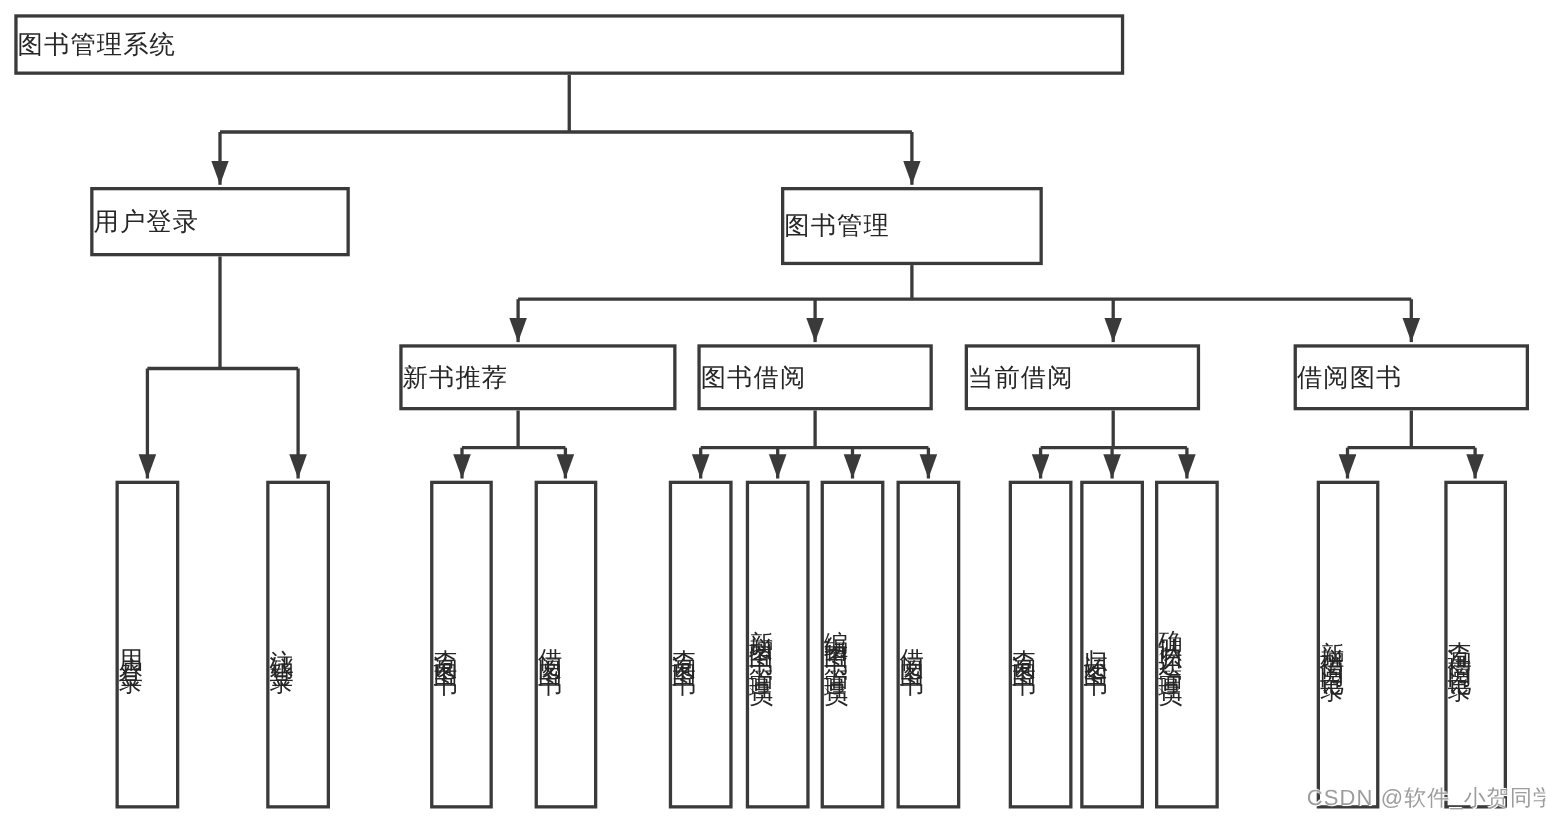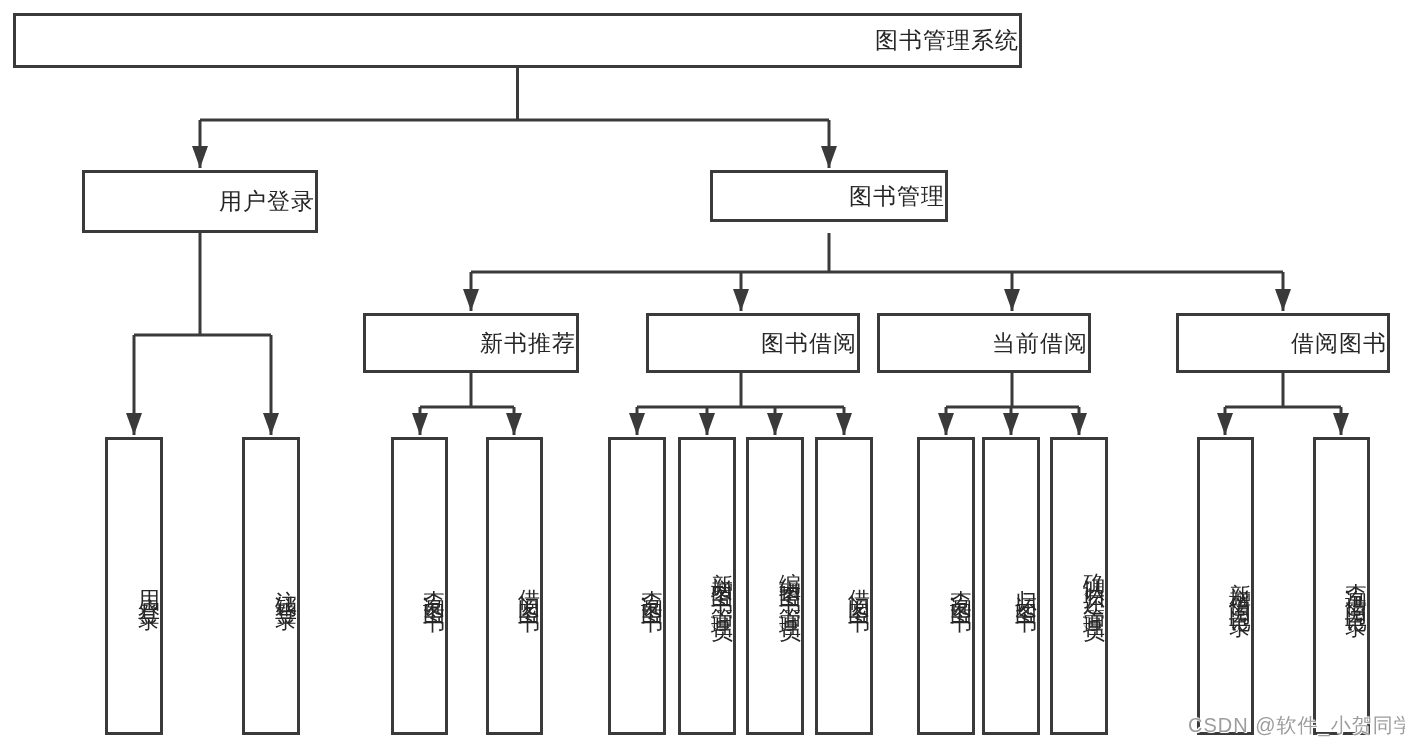--- a/index.html
+++ b/index.html
@@ -21,44 +21,44 @@
     top: 0;
     pointer-events: none;
   }
   .node {
     position: absolute;
     box-sizing: border-box;
     border: 3px solid #3a3a3a;
     background: #ffffff;
     display: flex;
     align-items: center;
-    justify-content: flex-end;
+    justify-content: flex-start;
     color: #262626;
   }
   .h-node span {
     font-size: 23px;
     letter-spacing: 1px;
     white-space: nowrap;
   }
   .v-node span {
     writing-mode: vertical-rl;
     text-orientation: mixed;
     font-size: 22px;
     letter-spacing: 7px;
     line-height: 1;
     white-space: nowrap;
   }
   
   #n-root          { left: 13px;   top: 13px;  width: 1009px; height: 55px; }
   
   #n-user-login    { left: 82px;   top: 170px; width: 236px;  height: 63px; }
-  #n-book-mgmt     { left: 710px;  top: 170px; width: 238px;  height: 52px; }
-  
-  #n-new-book-rec  { left: 363px;  top: 313px; width: 216px;  height: 60px; }
-  #n-book-borrow   { left: 634px;  top: 313px; width: 214px;  height: 60px; margin-left: 12px; }
+  #n-book-mgmt     { left: 710px;  top: 170px; width: 238px;  height: 71px; }
+  
+  #n-new-book-rec  { left: 363px;  top: 313px; width: 252px;  height: 60px; }
+  #n-book-borrow   { left: 634px;  top: 313px; width: 214px;  height: 60px; }
   #n-current-borrow{ left: 877px;  top: 313px; width: 214px;  height: 60px; }
   #n-borrow-records{ left: 1176px; top: 313px; width: 214px;  height: 60px; }
   
   .leaf { top: 437px; height: 298px; width: 58px; }
   #n-a1 { left: 105px;  }
   #n-a2 { left: 242px;  }
   #n-b1 { left: 391px;  width: 57px; }
   #n-b2 { left: 486px;  width: 57px; }
   #n-c1 { left: 608px;  }
   #n-c2 { left: 678px;  }

